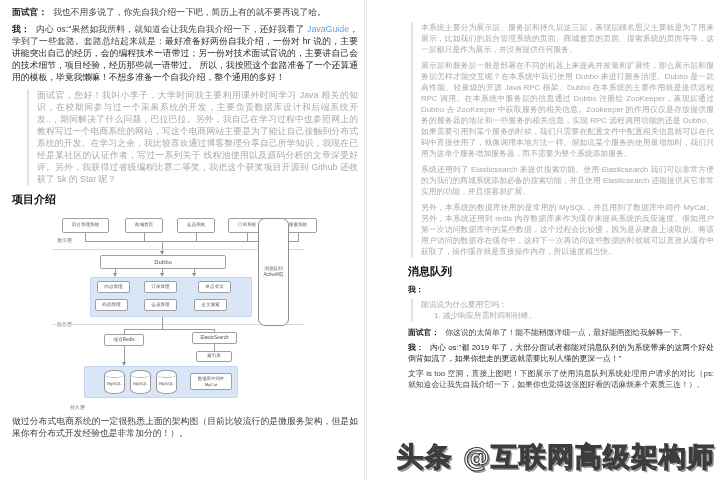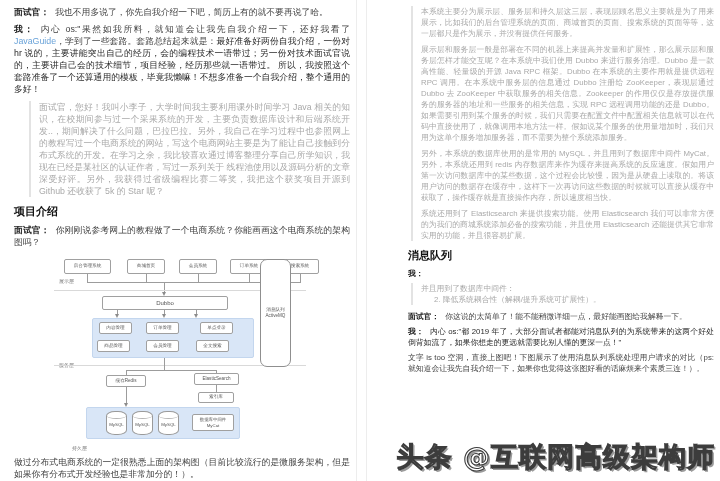--- a/index.html
+++ b/index.html
@@ -1,26 +1,26 @@
 <!DOCTYPE html>
 <html><head>
 <meta charset="utf-8">
 <style>
   * { box-sizing: border-box; margin: 0; padding: 0; }
   body { font-family: "Liberation Sans", "DejaVu Sans", sans-serif; background: #fff; }
   .canvas { position: relative; width: 720px; height: 481px; background: #fff; overflow: hidden; }
 
   .page-left {
-    position: absolute; left: 0; top: 0; width: 357px; height: 481px;
-    padding: 6px 6px 0 14px; border-right: 1px solid #ededed;
+    position: absolute; left: 8px; top: 0; width: 357px; height: 481px;
+    padding: 6px 6px 0 4px; border-right: 1px solid #ededed;
     font-size: 8.8px; line-height: 12px; color: #424242;
   }
   .page-right {
     position: absolute; left: 366px; top: 0; width: 354px; height: 481px;
-    padding: 4px 6px 0 41px; border-left: 1px solid #ededed;
+    padding: 20px 6px 0 41px; border-left: 1px solid #ededed;
     font-size: 7.8px; line-height: 11px; color: #444;
   }
   .para { margin: 0 0 5px 0; text-align: justify; }
   .page-right .para { margin-bottom: 4px; }
   .sp { font-weight: bold; color: #1c1c1c; margin-right: 6px; }
   .b  { font-weight: normal; color: #2a2a2a; }
   .lk { color: #6aa3d9; }
   .quote { color: #a9a9a9; border-left: 2px solid #e3e3e3; padding-left: 8px; text-align: justify; }
   .quote p { margin-bottom: 5px; }
   .q-left { margin: 6px 0 7px 15px; }
@@ -76,23 +76,20 @@
     <p class="para">
       <span class="sp">我：</span><span>内心 os:"果然如我所料，就知道会让我先自我介绍一下，还好我看了 </span><span class="lk">JavaGuide</span><span>，学到了一些套路。套路总结起来就是：</span><span class="b">最好准备好两份自我介绍，一份对 hr 说的，主要讲能突出自己的经历，会的编程技术一语带过；另一份对技术面试官说的，主要讲自己会的技术细节，项目经验，经历那些就一语带过。 所以，我按照这个套路准备了一个还算通用的模板，毕竟我懒嘛！不想多准备一个自我介绍，整个通用的多好！</span>
     </p>
 
     <div class="quote q-left">
       <span>面试官，您好！我叫小李子，大学时间我主要利用课外时间学习 Java 相关的知识，在校期间参与过一个采果系统的开发，主要负责数据库设计和后端系统开发..，期间解决了什么问题，巴拉巴拉。另外，我自己在学习过程中也参照网上的教程写过一个电商系统的网站，写这个电商网站主要是为了能让自己接触到分布式系统的开发。在学习之余，我比较喜欢通过博客整理分享自己所学知识，我现在已经是某社区的认证作者，写过一系列关于 线程池使用以及源码分析的文章深受好评。另外，我获得过省级编程比赛二等奖，我把这个获奖项目开源到 Github 还收获了 5k 的 Star 呢？</span>
     </div>
 
     <div class="h">项目介绍</div>
 
-    <p class="para">
-      <span class="sp">面试官：</span><span>你刚刚说参考网上的教程做了一个电商系统？你能画画这个电商系统的架构图吗？</span>
-    </p>
 
 
     <div class="diagram">
 
       <div class="dbox" style="left:10px;top:6px;width:47px;height:15px;">后台管理系统</div>
       <div class="dbox" style="left:73px;top:6px;width:38px;height:15px;">商城首页</div>
       <div class="dbox" style="left:125px;top:6px;width:38px;height:15px;">会员系统</div>
       <div class="dbox" style="left:176px;top:6px;width:38px;height:15px;">订单系统</div>
       <div class="dbox" style="left:227px;top:6px;width:38px;height:15px;">搜索系统</div>
 
@@ -171,34 +168,34 @@
       <span>做过分布式电商系统的一定很熟悉上面的架构图（目前比较流行的是微服务架构，但是如果你有分布式开发经验也是非常加分的！）。</span>
     </p>
 
   </div>
 
   <div class="page-right">
 
     <div class="quote q-right">
       <p>本系统主要分为展示层、服务层和持久层这三层，表现层顾名思义主要就是为了用来展示，比如我们的后台管理系统的页面、商城首页的页面、搜索系统的页面等等，这一层都只是作为展示，并没有提供任何服务。</p>
       <p>展示层和服务层一般是部署在不同的机器上来提高并发量和扩展性，那么展示层和服务层怎样才能交互呢？在本系统中我们使用 Dubbo 来进行服务治理。Dubbo 是一款高性能、轻量级的开源 Java RPC 框架。Dubbo 在本系统的主要作用就是提供远程 RPC 调用。在本系统中服务层的信息通过 Dubbo 注册给 ZooKeeper，表现层通过 Dubbo 去 ZooKeeper 中获取服务的相关信息。Zookeeper 的作用仅仅是存放提供服务的服务器的地址和一些服务的相关信息，实现 RPC 远程调用功能的还是 Dubbo。如果需要引用到某个服务的时候，我们只需要在配置文件中配置相关信息就可以在代码中直接使用了，就像调用本地方法一样。假如说某个服务的使用量增加时，我们只用为这单个服务增加服务器，而不需要为整个系统添加服务。</p>
+      <p>系统还用到了 Elasticsearch 来提供搜索功能。使用 Elasticsearch 我们可以非常方便的为我们的商城系统添加必备的搜索功能，并且使用 Elasticsearch 还能提供其它非常实用的功能，并且很容易扩展。</p>
       <p>另外，本系统的数据库使用的是常用的 MySQL，并且用到了数据库中间件 MyCat。另外，本系统还用到 redis 内存数据库来作为缓存来提高系统的反应速度。假如用户第一次访问数据库中的某些数据，这个过程会比较慢，因为是从硬盘上读取的。将该用户访问的数据存在缓存中，这样下一次再访问这些数据的时候就可以直接从缓存中获取了，操作缓存就是直接操作内存，所以速度相当快。</p>
-      <p>系统还用到了 Elasticsearch 来提供搜索功能。使用 Elasticsearch 我们可以非常方便的为我们的商城系统添加必备的搜索功能，并且使用 Elasticsearch 还能提供其它非常实用的功能，并且很容易扩展。</p>
     </div>
 
     <div class="h">消息队列</div>
 
 
     <p class="para">
       <span class="sp">我：</span>
     </p>
 
     <div class="quote q-right">
-      <div>并且用到了数据库中间件：</div>
-      <div class="q-item">2. 降低系统耦合性（解耦/提升系统可扩展性）。</div>
+      <div>能说说为什么要用它吗：</div>
+      <div class="q-item">1. 减少响应所需时间和削峰。</div>
     </div>
 
     <p class="para">
       <span class="sp">面试官：</span><span>你这说的太简单了！能不能稍微详细一点，最好能画图给我解释一下。</span>
     </p>
 
     <p class="para">
       <span class="sp">我：</span><span class="b">内心 os:"都 2019 年了，大部分面试者都能对消息队列的为系统带来的这两个好处倒背如流了，如果你想走的更远就需要比别人懂的更深一点！"</span>
     </p>
 

